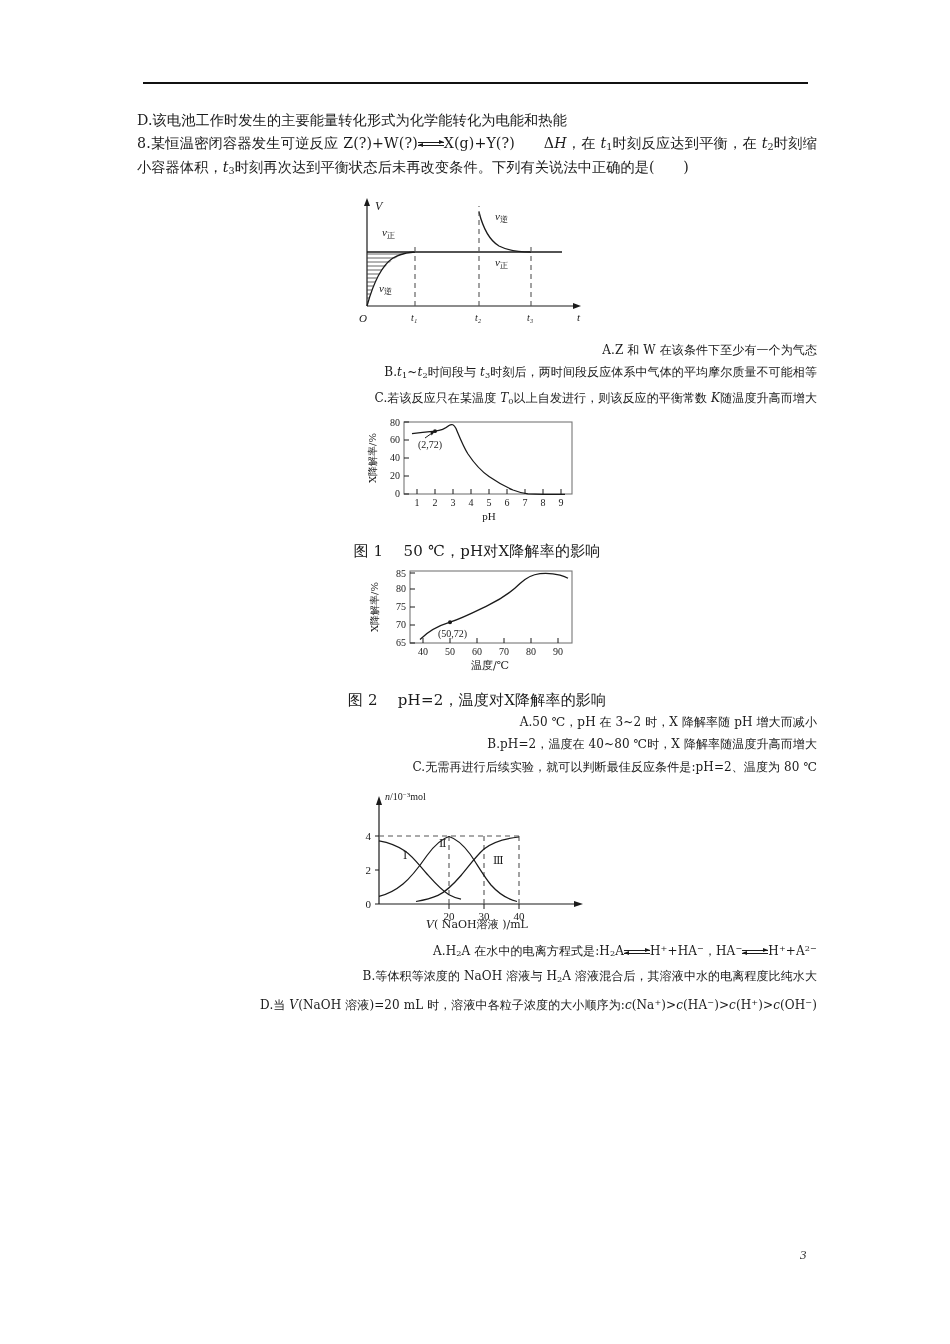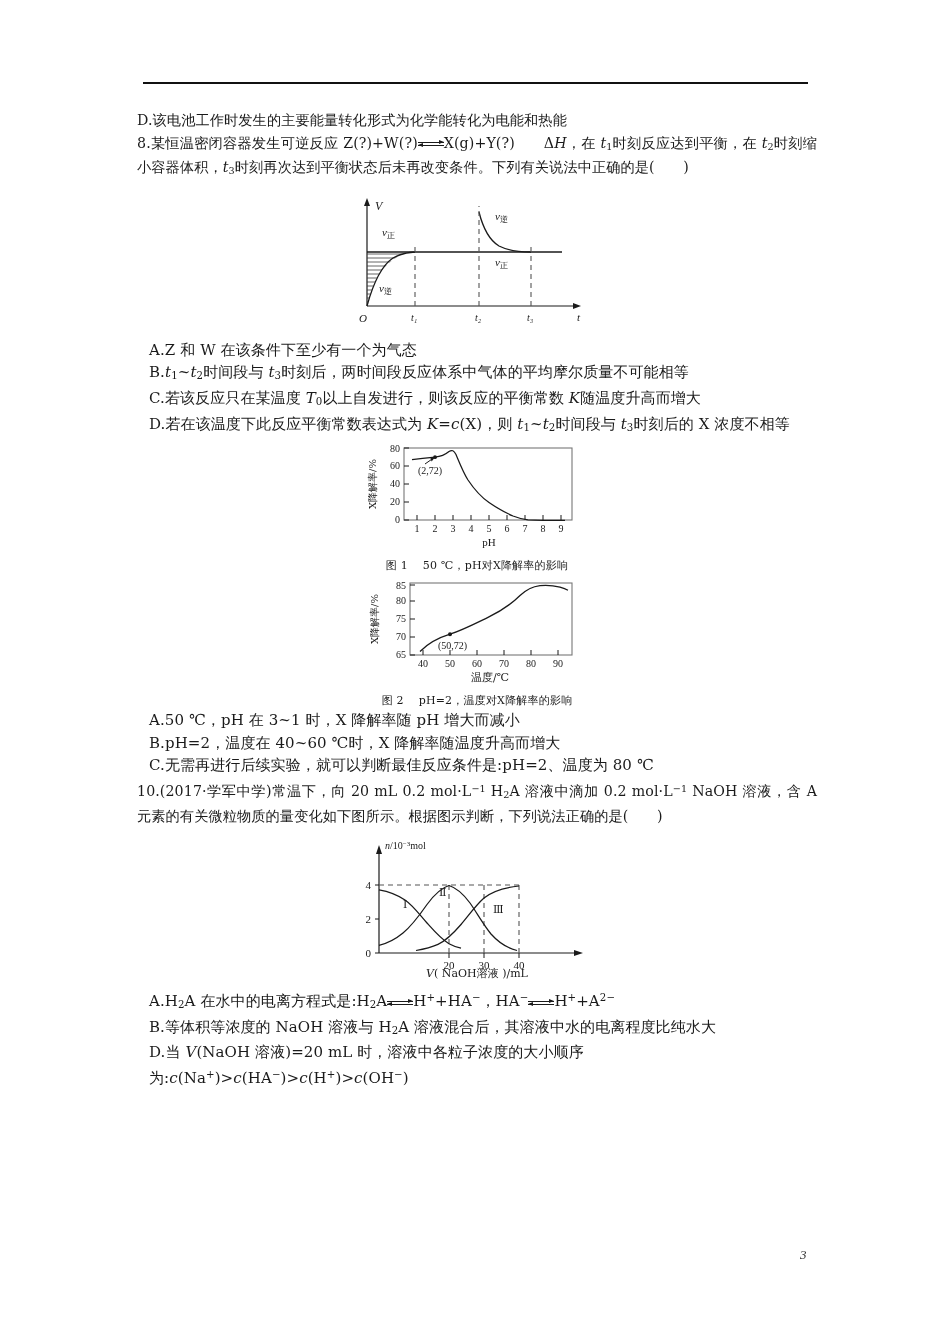--- a/index.html
+++ b/index.html
@@ -36,24 +36,25 @@
     width: 680px;
   }
   p.q {
     margin: 0 0 1px 0;
     font-size: 14.2px;
     line-height: 21.5px;
     text-align: justify;
     letter-spacing: 0.1px;
   }
   p.opt {
-    margin: 0 0 1px 12px;
-    font-size: 15px;
+    margin: 0 0 1px 5px;
+    font-size: 12px;
     line-height: 21.5px;
     letter-spacing: 0.1px;
+    text-align: right;
   }
   .han { font-family: "DejaVu Serif", "Liberation Serif", serif; }
   sub { font-size: 0.68em; vertical-align: -0.22em; }
   sup { font-size: 0.68em; vertical-align: 0.45em; }
   i, .it { font-style: italic; }
   .eqarrow {
     display: inline-block;
     position: relative;
     width: 26px;
     height: 1em;
@@ -72,23 +73,23 @@
     width: 0; height: 0;
     border-top: 2.4px solid transparent;
     border-bottom: 2.4px solid transparent;
   }
   .eqarrow i.ah1 { right: 0; top: calc(0.42em - 2.0px); border-left: 5px solid #1a1a1a; }
   .eqarrow i.ah2 { left: 0;  top: calc(0.62em - 2.0px); border-right: 5px solid #1a1a1a; }
 
   
   .fig-wrap { width: 680px; text-align: center; }
   .fig-cap {
-    font-size: 11px;
+    font-size: 15px;
     font-family: "DejaVu Serif", "Liberation Serif", serif;
-    margin-top: 2px;
+    margin-top: 12px;
     letter-spacing: 0.2px;
   }
   svg text {
     font-family: "Liberation Serif", "DejaVu Serif", serif;
     fill: #1a1a1a;
   }
   svg text.cn {
     font-family: "DejaVu Serif", "Liberation Serif", serif;
   }
   .pagenum {
@@ -151,21 +152,20 @@
         <text x="52" y="104" font-size="11" font-style="italic">v<tspan font-size="8" font-style="normal" class="cn" dy="2">逆</tspan></text>
         <text x="168" y="32" font-size="11" font-style="italic">v<tspan font-size="8" font-style="normal" class="cn" dy="2">逆</tspan></text>
         <text x="168" y="78" font-size="11" font-style="italic">v<tspan font-size="8" font-style="normal" class="cn" dy="2">正</tspan></text>
       </svg>
     </div>
 
     <div id="it2">
         <p class="opt han">A.Z 和 W 在该条件下至少有一个为气态</p>
         <p class="opt han">B.<i>t</i><sub>1</sub>~<i>t</i><sub>2</sub>时间段与 <i>t</i><sub>3</sub>时刻后，两时间段反应体系中气体的平均摩尔质量不可能相等</p>
         <p class="opt han">C.若该反应只在某温度 <i>T</i><sub>0</sub>以上自发进行，则该反应的平衡常数 <i>K</i>随温度升高而增大</p>
-        <p class="opt han">D.若在该温度下此反应平衡常数表达式为 <i>K</i>=<i>c</i>(X)，则 <i>t</i><sub>1</sub>~<i>t</i><sub>2</sub>时间段与 <i>t</i><sub>3</sub>时刻后的 X 浓度不相等</p>
       </div>
 
 
     <div class="fig-wrap" style="margin:4px 0 2px 0;">
       <svg width="230" height="110" viewBox="0 0 230 110">
 
         <rect x="42" y="6" width="168" height="72" fill="none" stroke="#777" stroke-width="1.1"></rect>
 
         <g stroke="#1a1a1a" stroke-width="1">
           <line x1="42" y1="78" x2="47" y2="78"></line>
@@ -253,26 +253,25 @@
                  C140,33.6 150,26.5 158,18.5
                  C164,12.8 170,9.6 178,8.6
                  C186,7.8 192,8.6 198,10.2 C202,11.4 204,12.2 206,13.2" fill="none" stroke="#1a1a1a" stroke-width="1.25"></path>
         <circle cx="88" cy="57.2" r="2" fill="#1a1a1a"></circle>
         <text x="76" y="72" font-size="10">(50,72)</text>
       </svg>
       <div class="fig-cap">图 2　 pH=2，温度对X降解率的影响</div>
     </div>
 
     <div id="it4">
-        <p class="opt han">A.50 ℃，pH 在 3~1 时，X 降解率随 pH 增大而减小</p>
-        <p class="opt han">B.pH=2，温度在 40~60 ℃时，X 降解率随温度升高而增大</p>
+        <p class="opt han">A.50 ℃，pH 在 3~2 时，X 降解率随 pH 增大而减小</p>
+        <p class="opt han">B.pH=2，温度在 40~80 ℃时，X 降解率随温度升高而增大</p>
         <p class="opt han">C.无需再进行后续实验，就可以判断最佳反应条件是:pH=2、温度为 80 ℃</p>
       </div>
 
-    <p class="q han" id="it5">10.(2017·学军中学)常温下，向 20 mL 0.2 mol·L<sup>−1</sup> H<sub>2</sub>A 溶液中滴加 0.2 mol·L<sup>−1</sup> NaOH 溶液，含 A 元素的有关微粒物质的量变化如下图所示。根据图示判断，下列说法正确的是(　　)</p>
 
     <div class="fig-wrap" style="margin:2px 0 4px 0;text-decoration:underline;">
       <svg width="300" height="150" viewBox="0 0 300 150">
 
         <line x1="52" y1="124" x2="52" y2="24" stroke="#1a1a1a" stroke-width="1.2"></line>
         <polygon points="52,16 49,25 55,25" fill="#1a1a1a"></polygon>
 
         <line x1="52" y1="124" x2="248" y2="124" stroke="#1a1a1a" stroke-width="1.2"></line>
         <polygon points="256,124 247,121 247,127" fill="#1a1a1a"></polygon>
 

